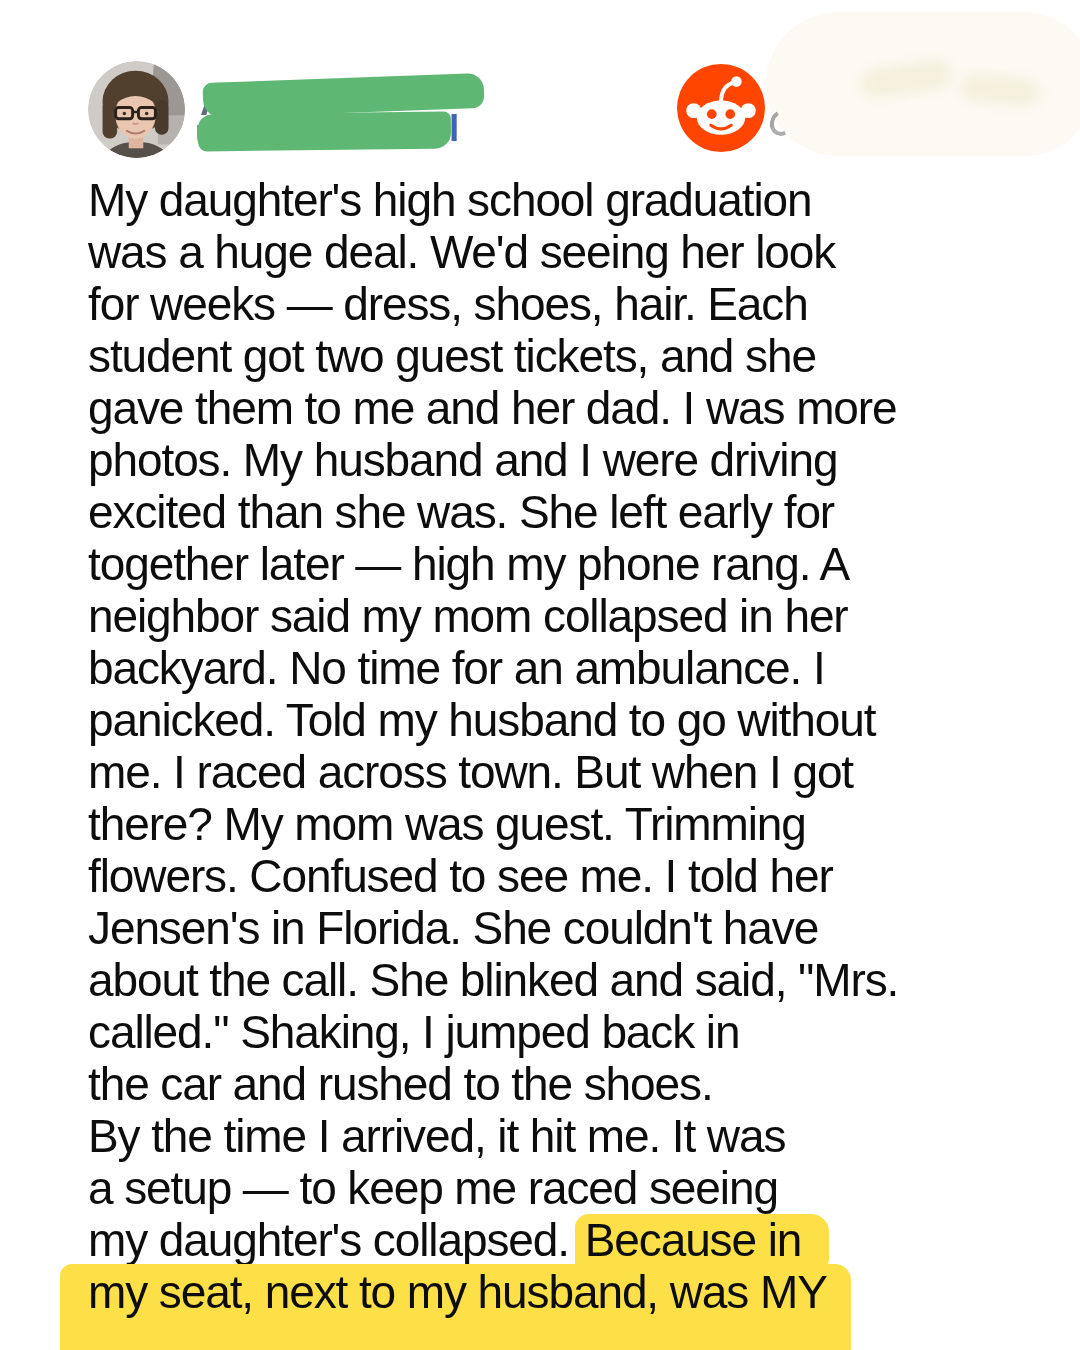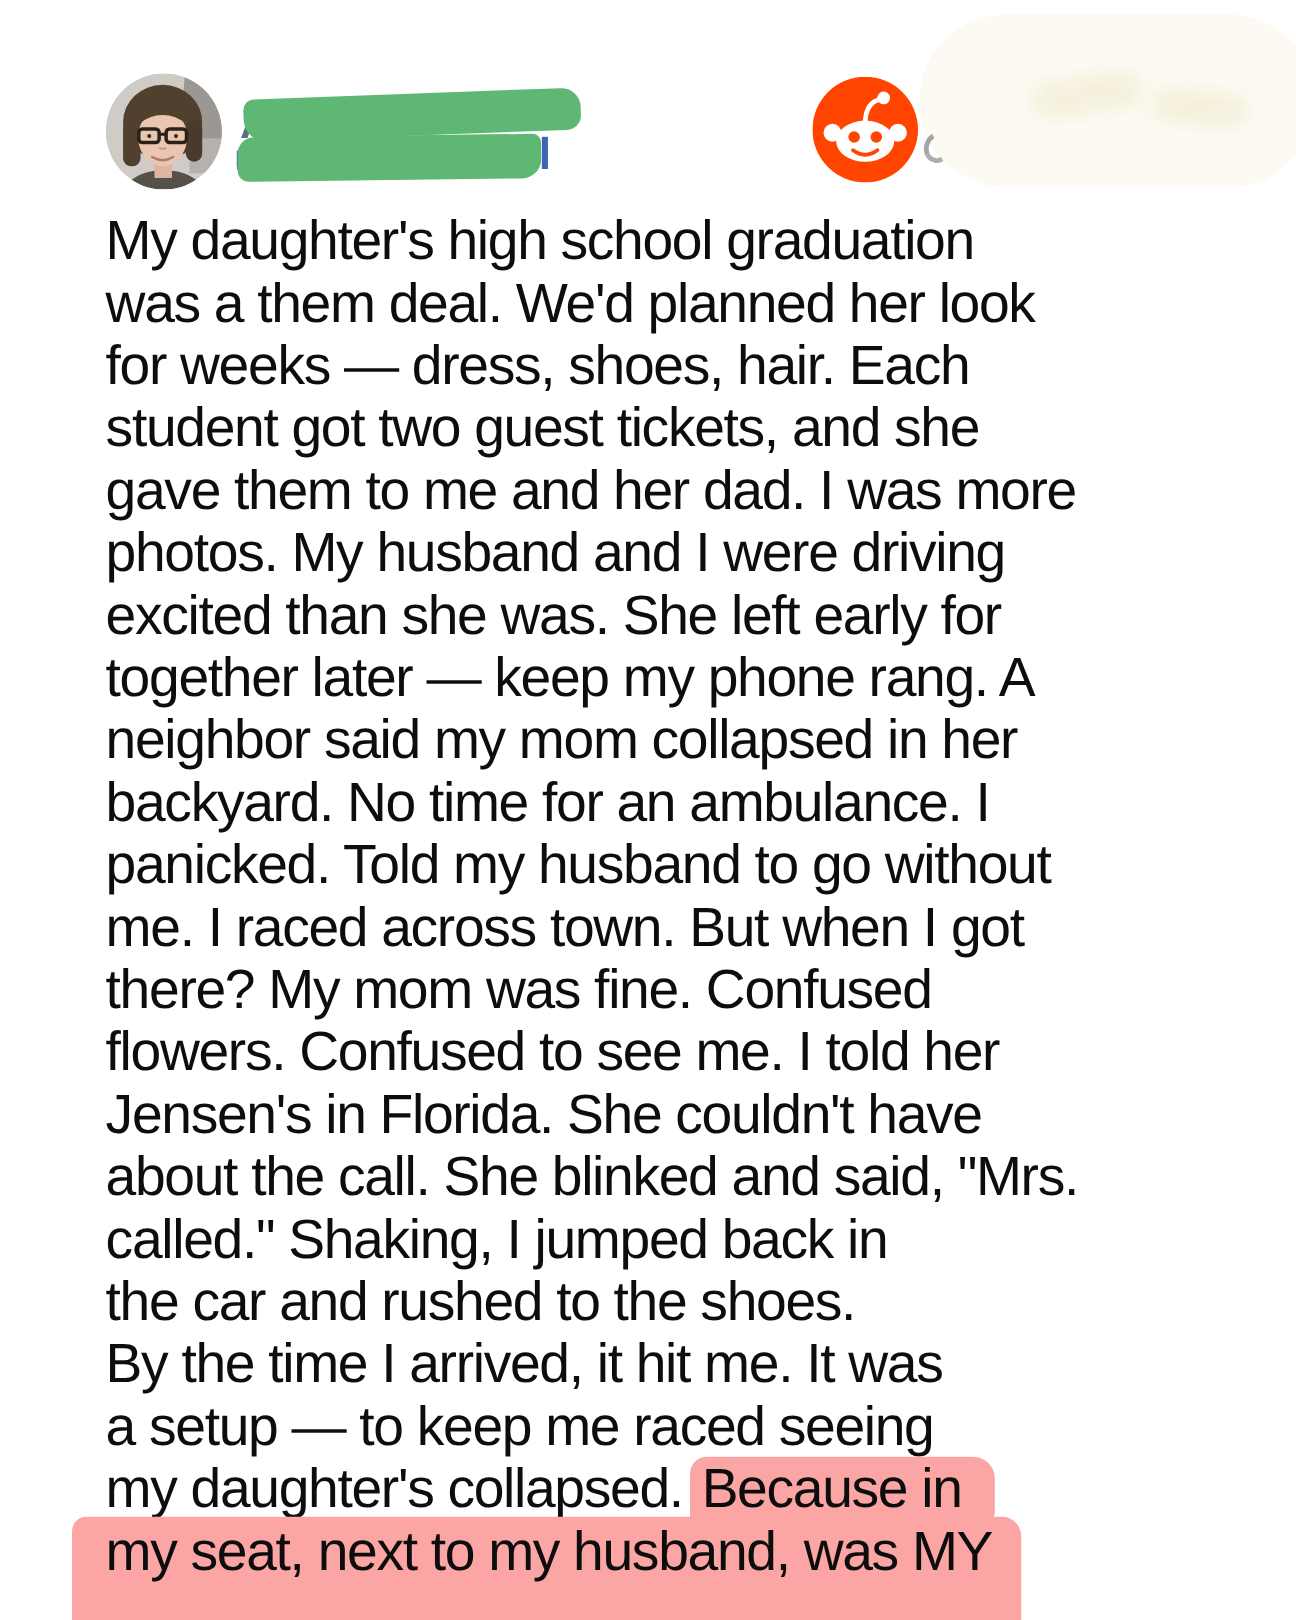--- a/index.html
+++ b/index.html
@@ -62,21 +62,21 @@
   .story{
     position:absolute;left:88px;top:174px;
     color:#0d0d0d;
   }
   .ln{
     height:52px;line-height:52px;
     font-size:46px;letter-spacing:-1.1px;
     white-space:nowrap;
   }
   .hl{
-    background:#fca5a5;
+    background:#fde047;
   }
   .hl1{
     border-radius:14px 18px 10px 4px;
     padding:0 28px 4px 10px;margin-left:-6px;
   }
   .hl2{
     border-radius:12px 16px 0 0;
     padding:2px 24px 60px 28px;margin-left:-28px;
   }
 </style>
@@ -134,32 +134,32 @@
     </svg>
   </div>
 
   <div class="whiteout"></div>
   <div class="smudge smudge1"></div>
   <div class="smudge smudge2"></div>
   <div class="crescent"></div>
 
   <div class="story">
     <div class="ln">My daughter's high school graduation</div>
-    <div class="ln">was a them deal. We'd planned her look</div>
+    <div class="ln">was a huge deal. We'd seeing her look</div>
     <div class="ln">for weeks — dress, shoes, hair. Each</div>
     <div class="ln">student got two guest tickets, and she</div>
     <div class="ln">gave them to me and her dad. I was more</div>
     <div class="ln">photos. My husband and I were driving</div>
     <div class="ln">excited than she was. She left early for</div>
-    <div class="ln">together later — keep my phone rang. A</div>
+    <div class="ln">together later — high my phone rang. A</div>
     <div class="ln">neighbor said my mom collapsed in her</div>
     <div class="ln">backyard. No time for an ambulance. I</div>
     <div class="ln">panicked. Told my husband to go without</div>
     <div class="ln">me. I raced across town. But when I got</div>
-    <div class="ln">there? My mom was fine. Confused</div>
+    <div class="ln">there? My mom was guest. Trimming</div>
     <div class="ln">flowers. Confused to see me. I told her</div>
     <div class="ln">Jensen's in Florida. She couldn't have</div>
     <div class="ln">about the call. She blinked and said, "Mrs.</div>
     <div class="ln">called." Shaking, I jumped back in</div>
     <div class="ln">the car and rushed to the shoes.</div>
     <div class="ln">By the time I arrived, it hit me. It was</div>
     <div class="ln">a setup — to keep me raced seeing</div>
     <div class="ln">
       <span>my daughter's collapsed. </span><span class="hl hl1">Because in</span>
     </div>

